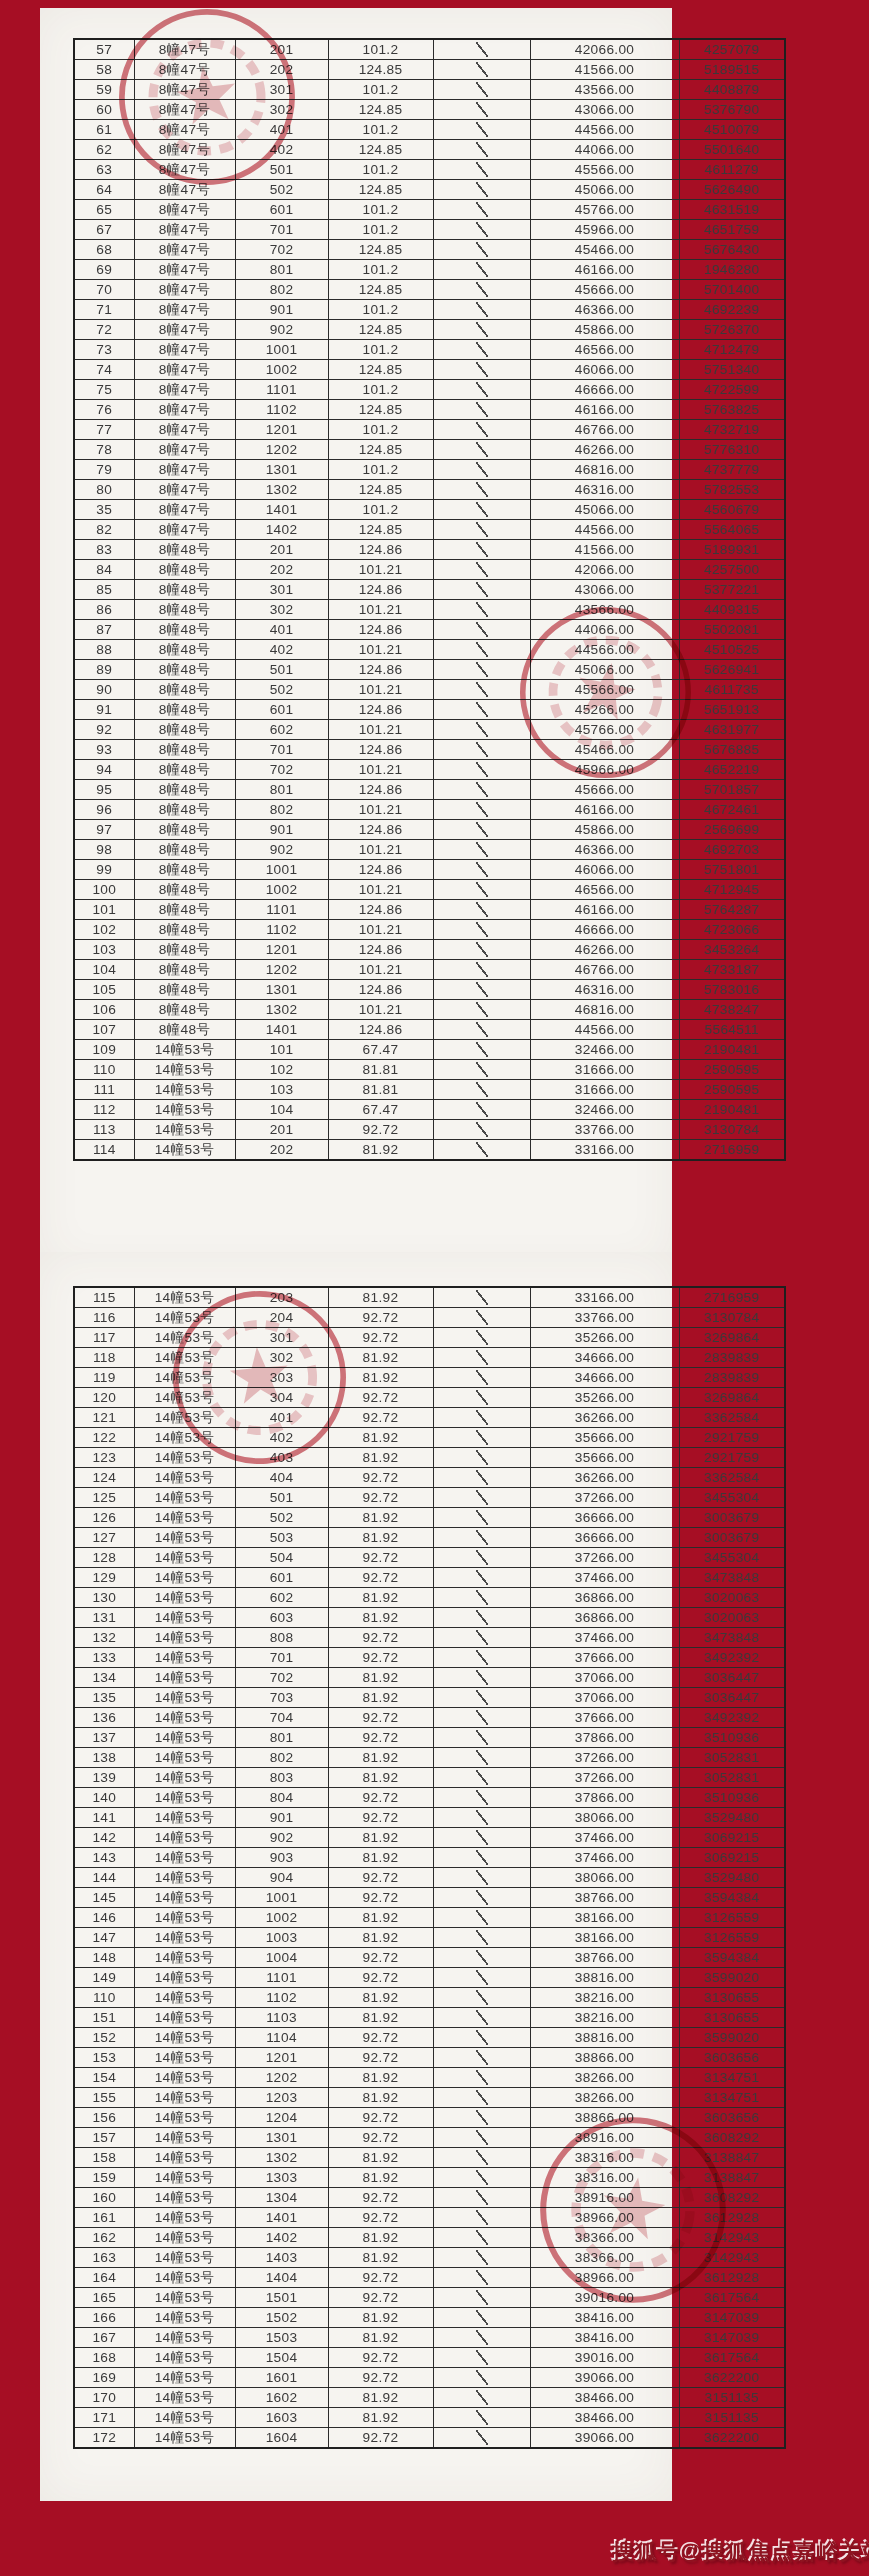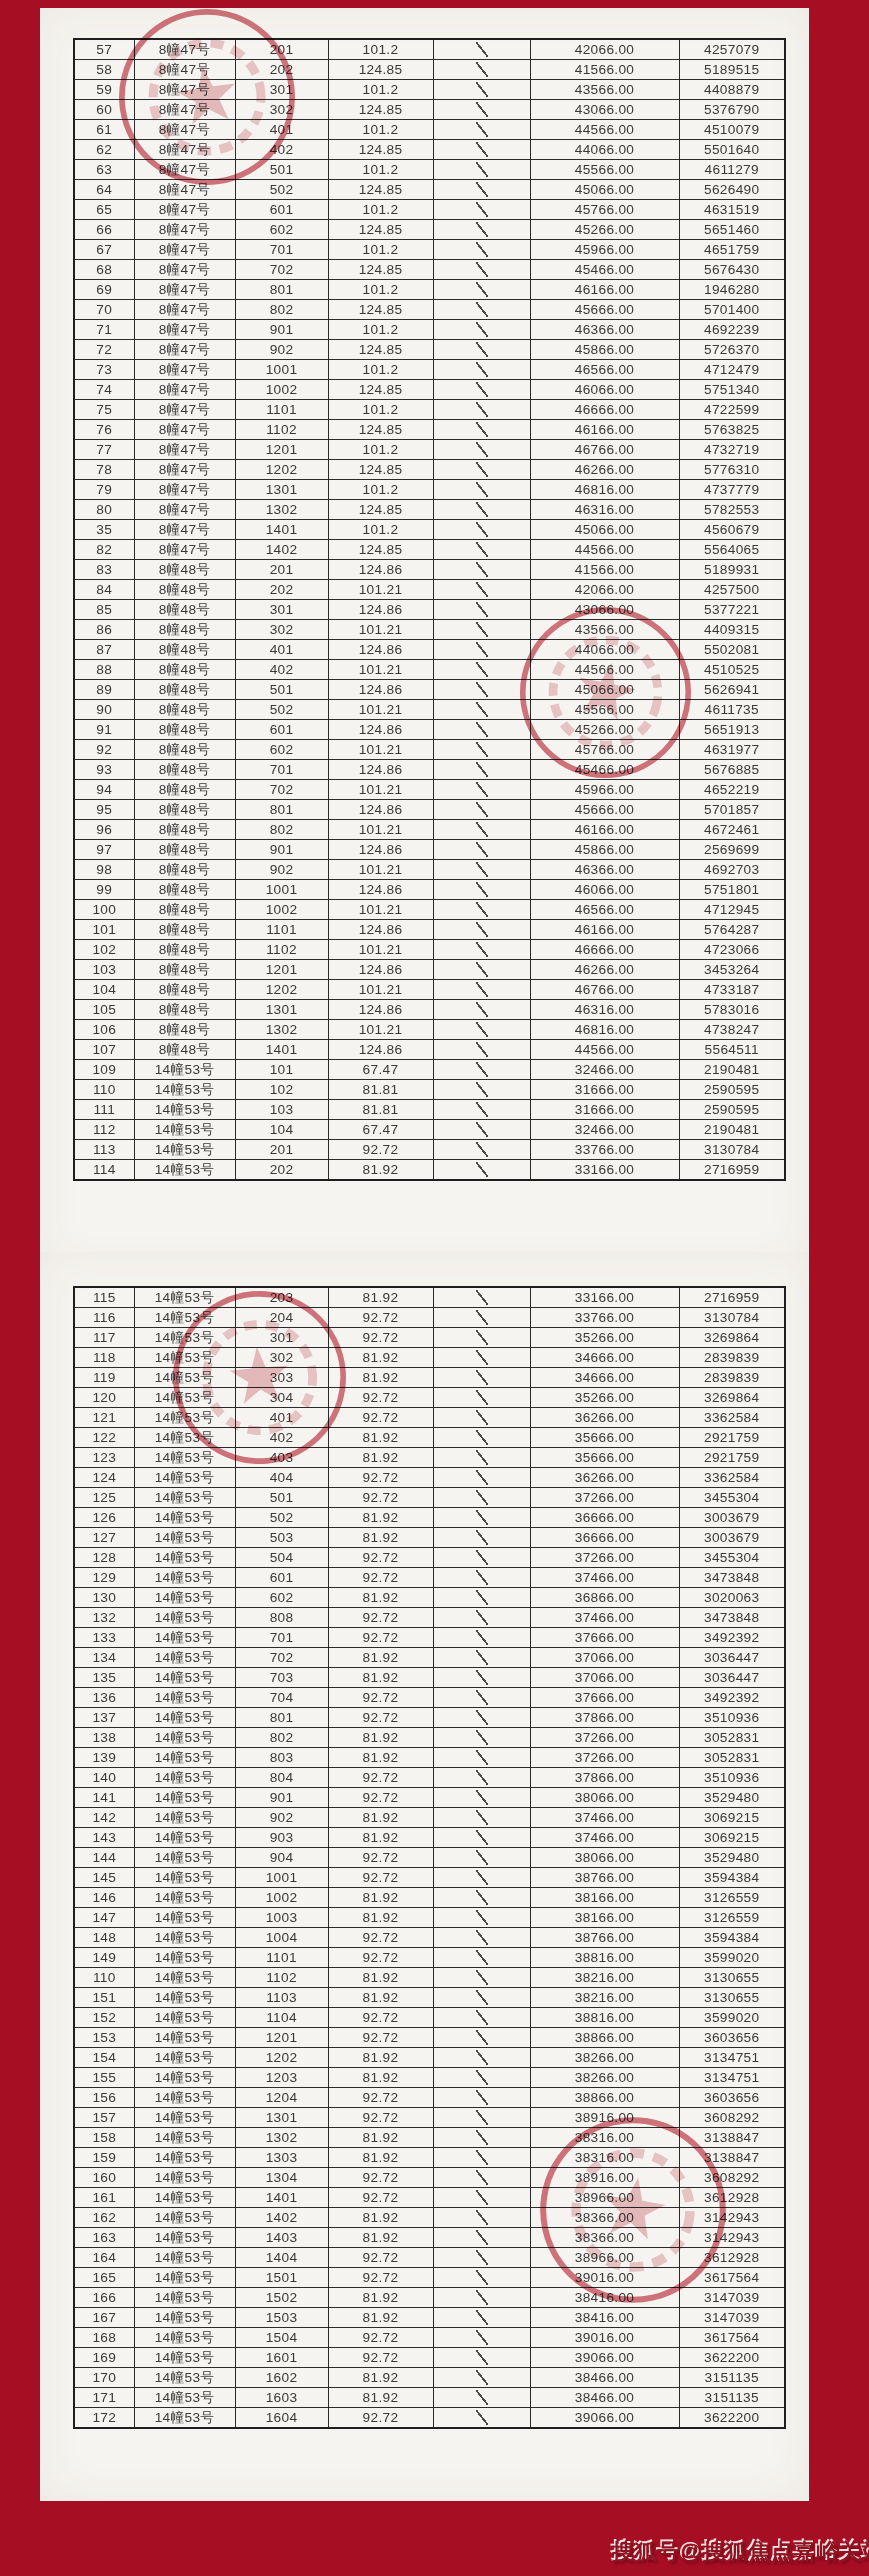--- a/index.html
+++ b/index.html
@@ -4,21 +4,21 @@
 <style>
   html,body{margin:0;padding:0;}
   .canvas{
     position:relative;
     width:869px;height:2576px;
     background:var(--c-background,#a60e24);
     font-family:"Liberation Sans","DejaVu Sans",sans-serif;
     overflow:hidden;
   }
   .page{
-    position:absolute;left:40px;width:769px;
+    position:absolute;left:40px;width:632px;
     background:var(--c-page,#f6f4f0);
     box-shadow:inset 0 0 48px rgba(90,60,50,0.06);
   }
   #page1{top:8px;height:1262px;}
   #page2{top:1252px;height:1249px;}
 
   table.sheet{
     position:absolute;left:33px;width:710px;
     border-collapse:collapse;table-layout:fixed;
     border:2.4px solid #1f1f1f;
@@ -168,31 +168,20 @@
             <td>8幢47号</td>
             <td>601</td>
             <td>101.2</td>
             <td>
               <div class="slash"></div>
             </td>
             <td>45766.00</td>
             <td>4631519</td>
           </tr>
           <tr>
-            <td>66</td>
-            <td>8幢47号</td>
-            <td>602</td>
-            <td>124.85</td>
-            <td>
-              <div class="slash"></div>
-            </td>
-            <td>45266.00</td>
-            <td>5651460</td>
-          </tr>
-          <tr>
             <td>67</td>
             <td>8幢47号</td>
             <td>701</td>
             <td>101.2</td>
             <td>
               <div class="slash"></div>
             </td>
             <td>45966.00</td>
             <td>4651759</td>
           </tr>
@@ -880,20 +869,31 @@
             <td>
               <div class="slash"></div>
             </td>
             <td>37466.00</td>
             <td>3473848</td>
           </tr>
           <tr>
             <td>130</td>
             <td>14幢53号</td>
             <td>602</td>
+            <td>81.92</td>
+            <td>
+              <div class="slash"></div>
+            </td>
+            <td>36866.00</td>
+            <td>3020063</td>
+          </tr>
+          <tr>
+            <td>131</td>
+            <td>14幢53号</td>
+            <td>603</td>
             <td>81.92</td>
             <td>
               <div class="slash"></div>
             </td>
             <td>36866.00</td>
             <td>3020063</td>
           </tr>
           <tr>
             <td>132</td>
             <td>14幢53号</td>

